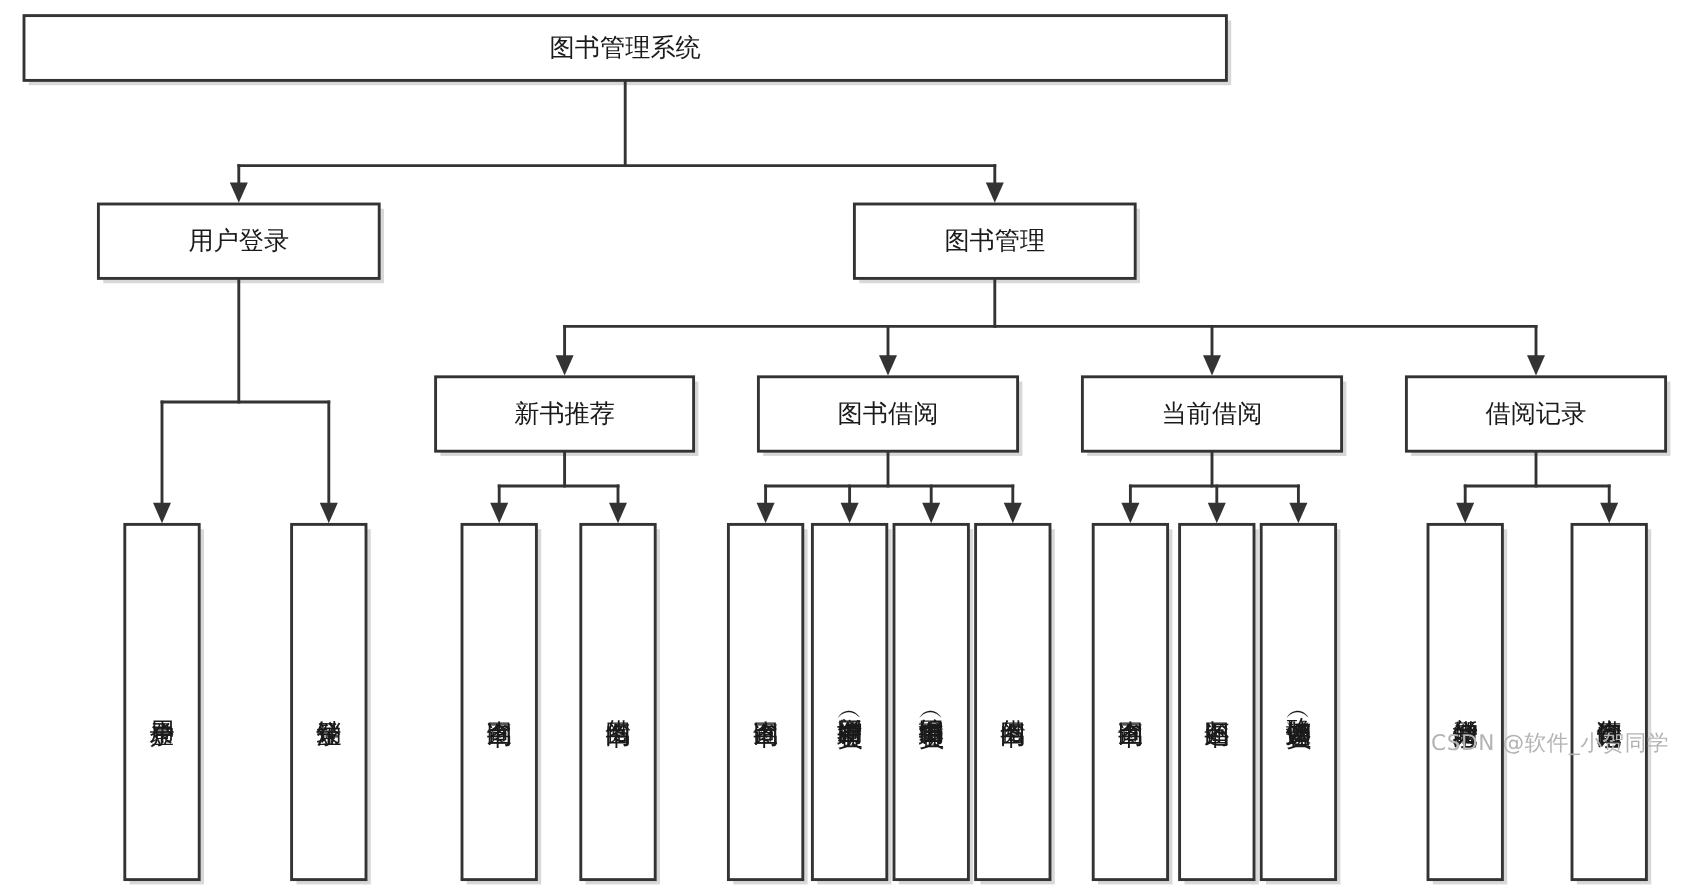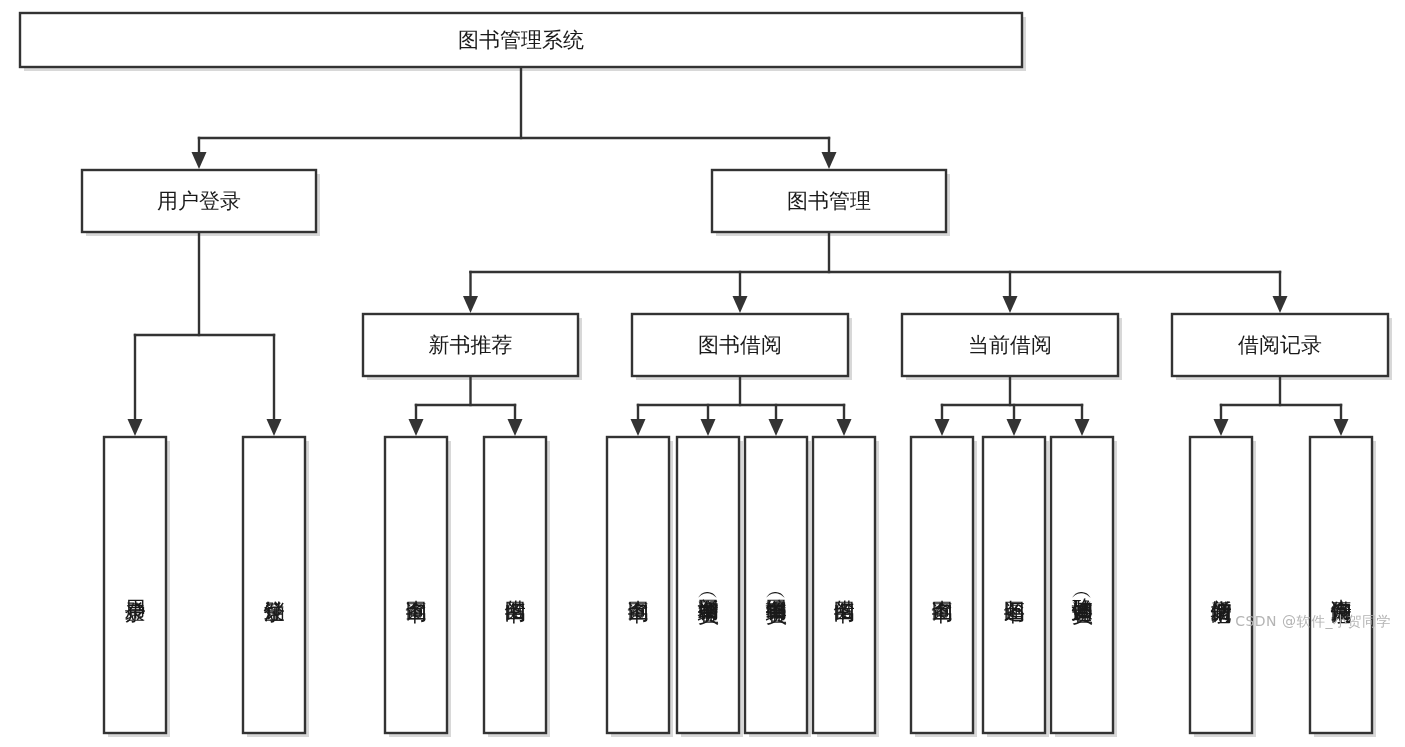--- a/index.html
+++ b/index.html
@@ -66,21 +66,21 @@
     color: #1a1a1a;
     letter-spacing: 1px;
     white-space: nowrap;
     pointer-events: none;
   }
   #watermark {
     position: absolute;
     right: 14px;
     bottom: 6px;
     font-family: "DejaVu Sans", "Liberation Sans", sans-serif;
-    font-size: 14px;
+    font-size: 18px;
     color: #b4b4b4;
     white-space: nowrap;
     letter-spacing: 0.5px;
   }
 </style>
 </head>
 <body>
 
 <div id="chart-root">
 

